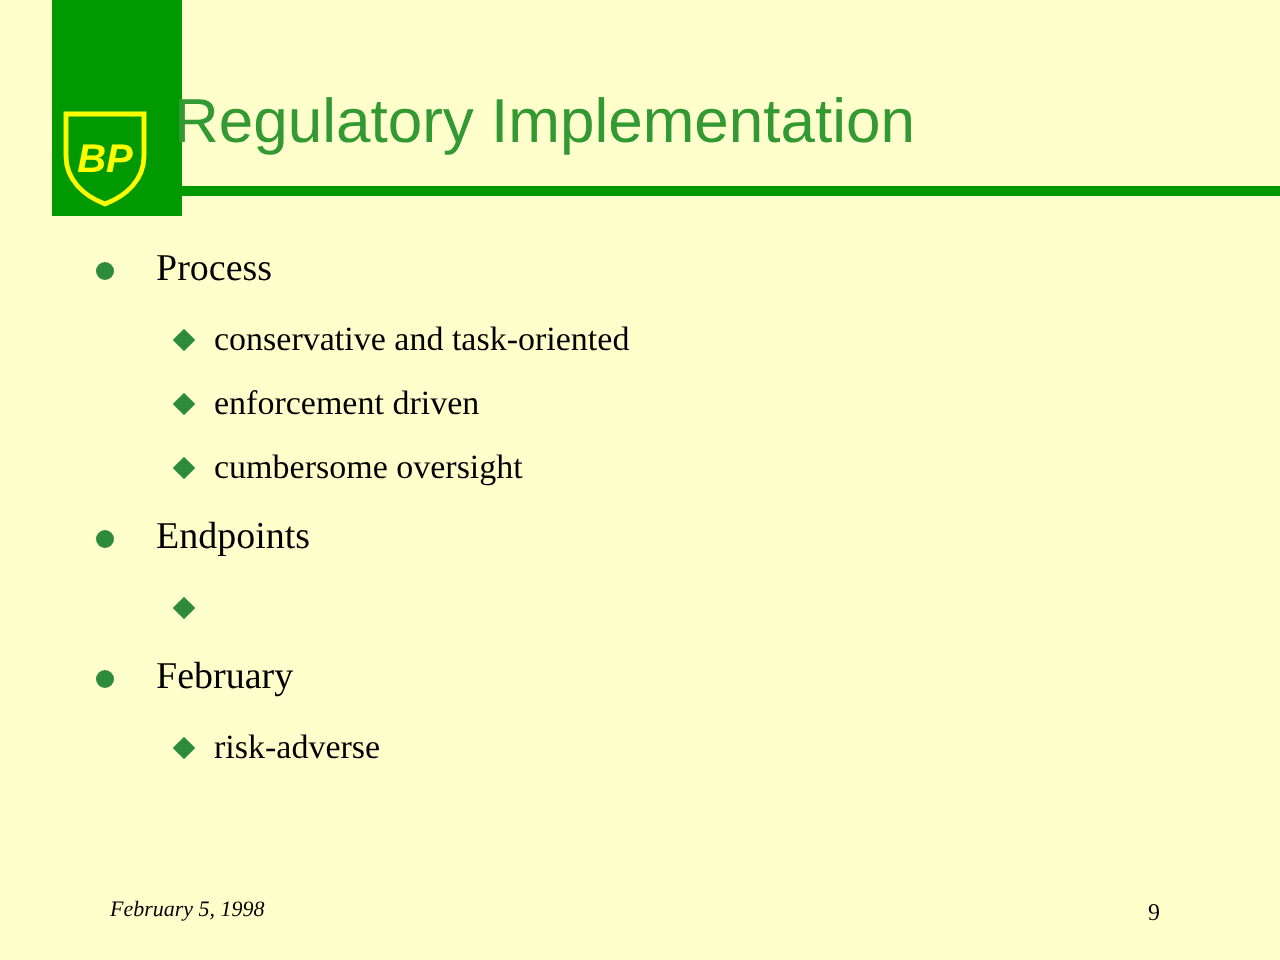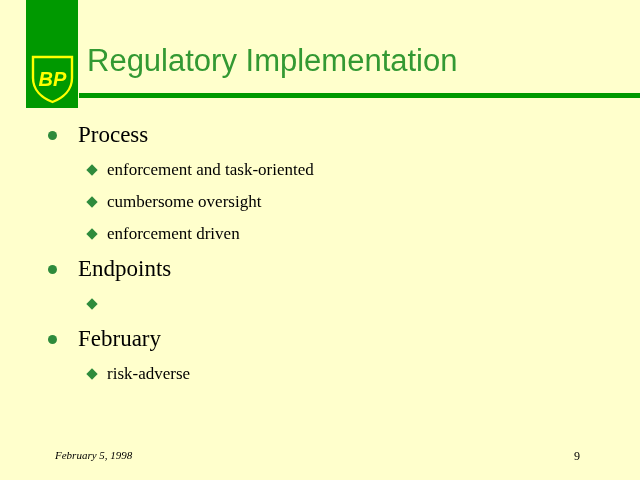--- a/index.html
+++ b/index.html
@@ -21,21 +21,21 @@
     width: 640px;
     height: 480px;
     background: #FFFFCC;
   }
 
   
   .logo-block {
     position: absolute;
     left: 26px;
     top: 0;
-    width: 52px;
+    width: 65px;
     height: 108px;
     background: #009900;
   }
   .logo-shield {
     position: absolute;
     left: 3px;
     top: 52px;
     width: 47px;
     height: 52px;
   }
@@ -66,21 +66,21 @@
     left: 0;
     top: 118px;
     width: 640px;
   }
 
   .lvl1 {
     position: relative;
     padding-left: 78px;
     height: 33px;
     line-height: 33px;
-    font-size: 23px;
+    font-size: 19px;
     color: #000000;
     white-space: nowrap;
   }
   .lvl1 .bull {
     position: absolute;
     left: 48px;
     top: 13px;
     width: 9px;
     height: 9px;
     border-radius: 50%;
@@ -145,29 +145,29 @@
 
   <div class="body-area">
 
     <div class="lvl1">
       <span class="bull"></span>
       <span>Process</span>
     </div>
     <div class="gap-after-l1"></div>
     <div class="lvl2">
       <span class="bull"></span>
-      <span>enforcement and task-oriented</span>
+      <span>conservative and task-oriented</span>
+    </div>
+    <div class="lvl2">
+      <span class="bull"></span>
+      <span>enforcement driven</span>
     </div>
     <div class="lvl2">
       <span class="bull"></span>
       <span>cumbersome oversight</span>
-    </div>
-    <div class="lvl2">
-      <span class="bull"></span>
-      <span>enforcement driven</span>
     </div>
 
     <div class="gap-sm"></div>
 
     <div class="lvl1">
       <span class="bull"></span>
       <span>Endpoints</span>
     </div>
     <div class="gap-after-l1"></div>
     <div class="lvl2">

